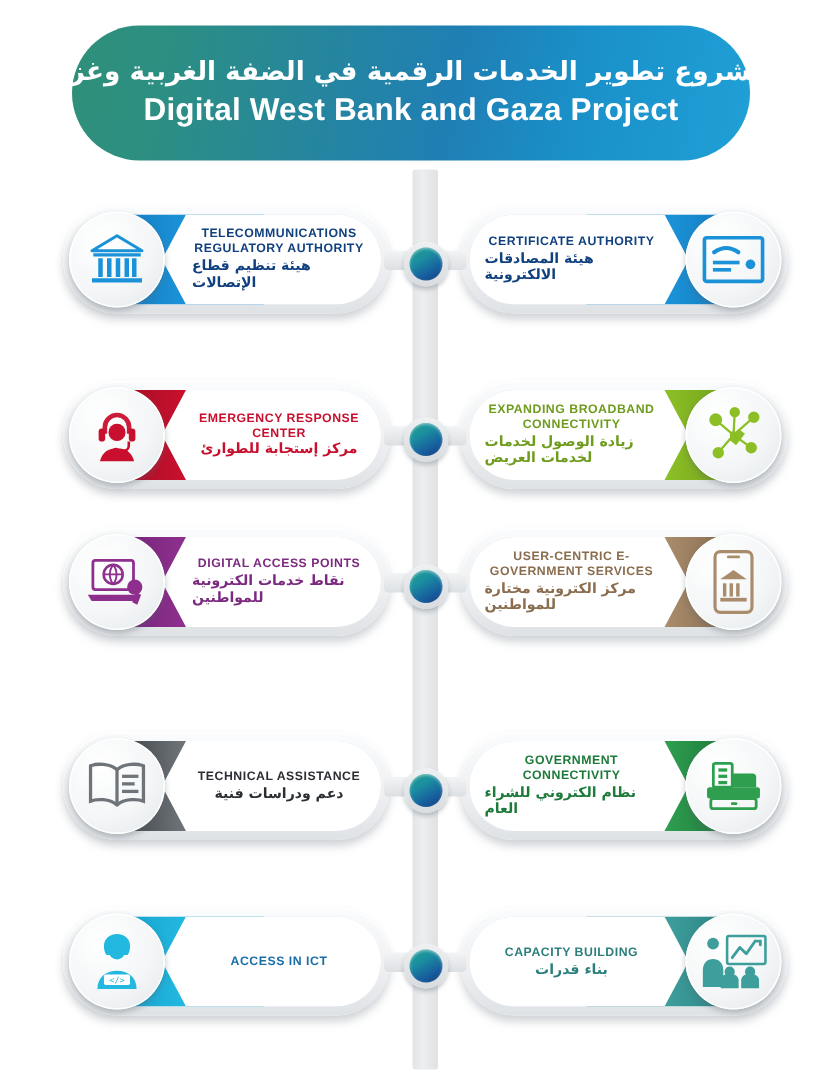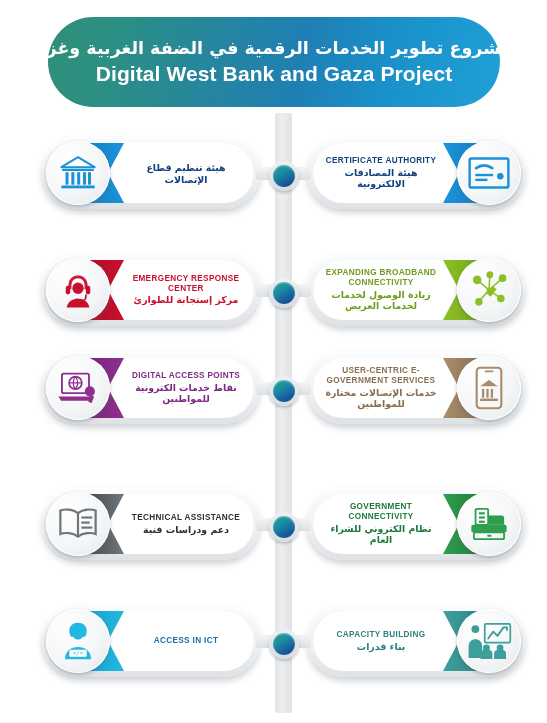--- a/index.html
+++ b/index.html
@@ -146,21 +146,21 @@
     font-weight: bold;
     letter-spacing: 0.35px;
     line-height: 1.18;
     text-align: center;
   }
   .label-ar {
     font-size: 9.4px;
     font-weight: bold;
     direction: rtl;
     line-height: 1.22;
-    text-align: center;
+    text-align: left;
     margin-top: 1px;
     font-family: "DejaVu Sans", "Liberation Sans", sans-serif;
   }
 
   
   .icon-disc {
     position: absolute;
     top: 4px;
     width: 64px;
     height: 64px;
@@ -221,20 +221,21 @@
 
 <div id="center-spine"></div>
 
 <div id="rows-container">
     <div class="row" style="top: 137px;">
       <div class="node left">
       <div class="shell"></div>
       <div class="capsule">
         <div class="band" style="background:linear-gradient(90deg, #0f6fb0 0%, #1b92d8 58%, #1b92d8 100%)"></div>
         <div class="plate">
+          <div class="label-en" style="color:#10407e">TELECOMMUNICATIONS REGULATORY AUTHORITY</div>
           <div class="label-ar" style="color:#10407e">هيئة تنظيم قطاع الإتصالات</div>
         </div>
       </div>
       <div class="icon-disc">
 
     <svg width="40" height="40" viewBox="0 0 48 48" fill="none" stroke="#1b92d8" stroke-width="2.4">
       <path d="M24 5 L44 17 H4 Z" stroke-linejoin="round"></path>
       <rect x="5" y="19" width="38" height="2.6" fill="#1b92d8" stroke="none"></rect>
       <rect x="9" y="23" width="3.6" height="15" fill="#1b92d8" stroke="none"></rect>
       <rect x="16" y="23" width="3.6" height="15" fill="#1b92d8" stroke="none"></rect>
@@ -345,21 +346,21 @@
     </svg>
       </div>
       <div class="stub"></div>
     </div>
       <div class="node right">
       <div class="shell"></div>
       <div class="capsule">
         <div class="band" style="background:linear-gradient(270deg, #6b523a 0%, #a98c6b 58%, #a98c6b 100%)"></div>
         <div class="plate">
           <div class="label-en" style="color:#8a6d4e">USER-CENTRIC E-GOVERNMENT SERVICES</div>
-          <div class="label-ar" style="color:#8a6d4e">خدمات الإتصالات مختارة للمواطنين</div>
+          <div class="label-ar" style="color:#8a6d4e">مركز الكترونية مختارة للمواطنين</div>
         </div>
       </div>
       <div class="icon-disc">
 
     <svg width="30" height="44" viewBox="0 0 34 50" fill="none" stroke="#a98c6b" stroke-width="2.4">
       <rect x="3" y="2" width="28" height="46" rx="4"></rect>
       <path d="M13 6 h8" stroke-width="2" stroke-linecap="round"></path>
       <path d="M17 16 L27 23 H7 Z" fill="#a98c6b" stroke="none"></path>
       <rect x="9" y="26" width="2.6" height="10" fill="#a98c6b" stroke="none"></rect>
       <rect x="14" y="26" width="2.6" height="10" fill="#a98c6b" stroke="none"></rect>

